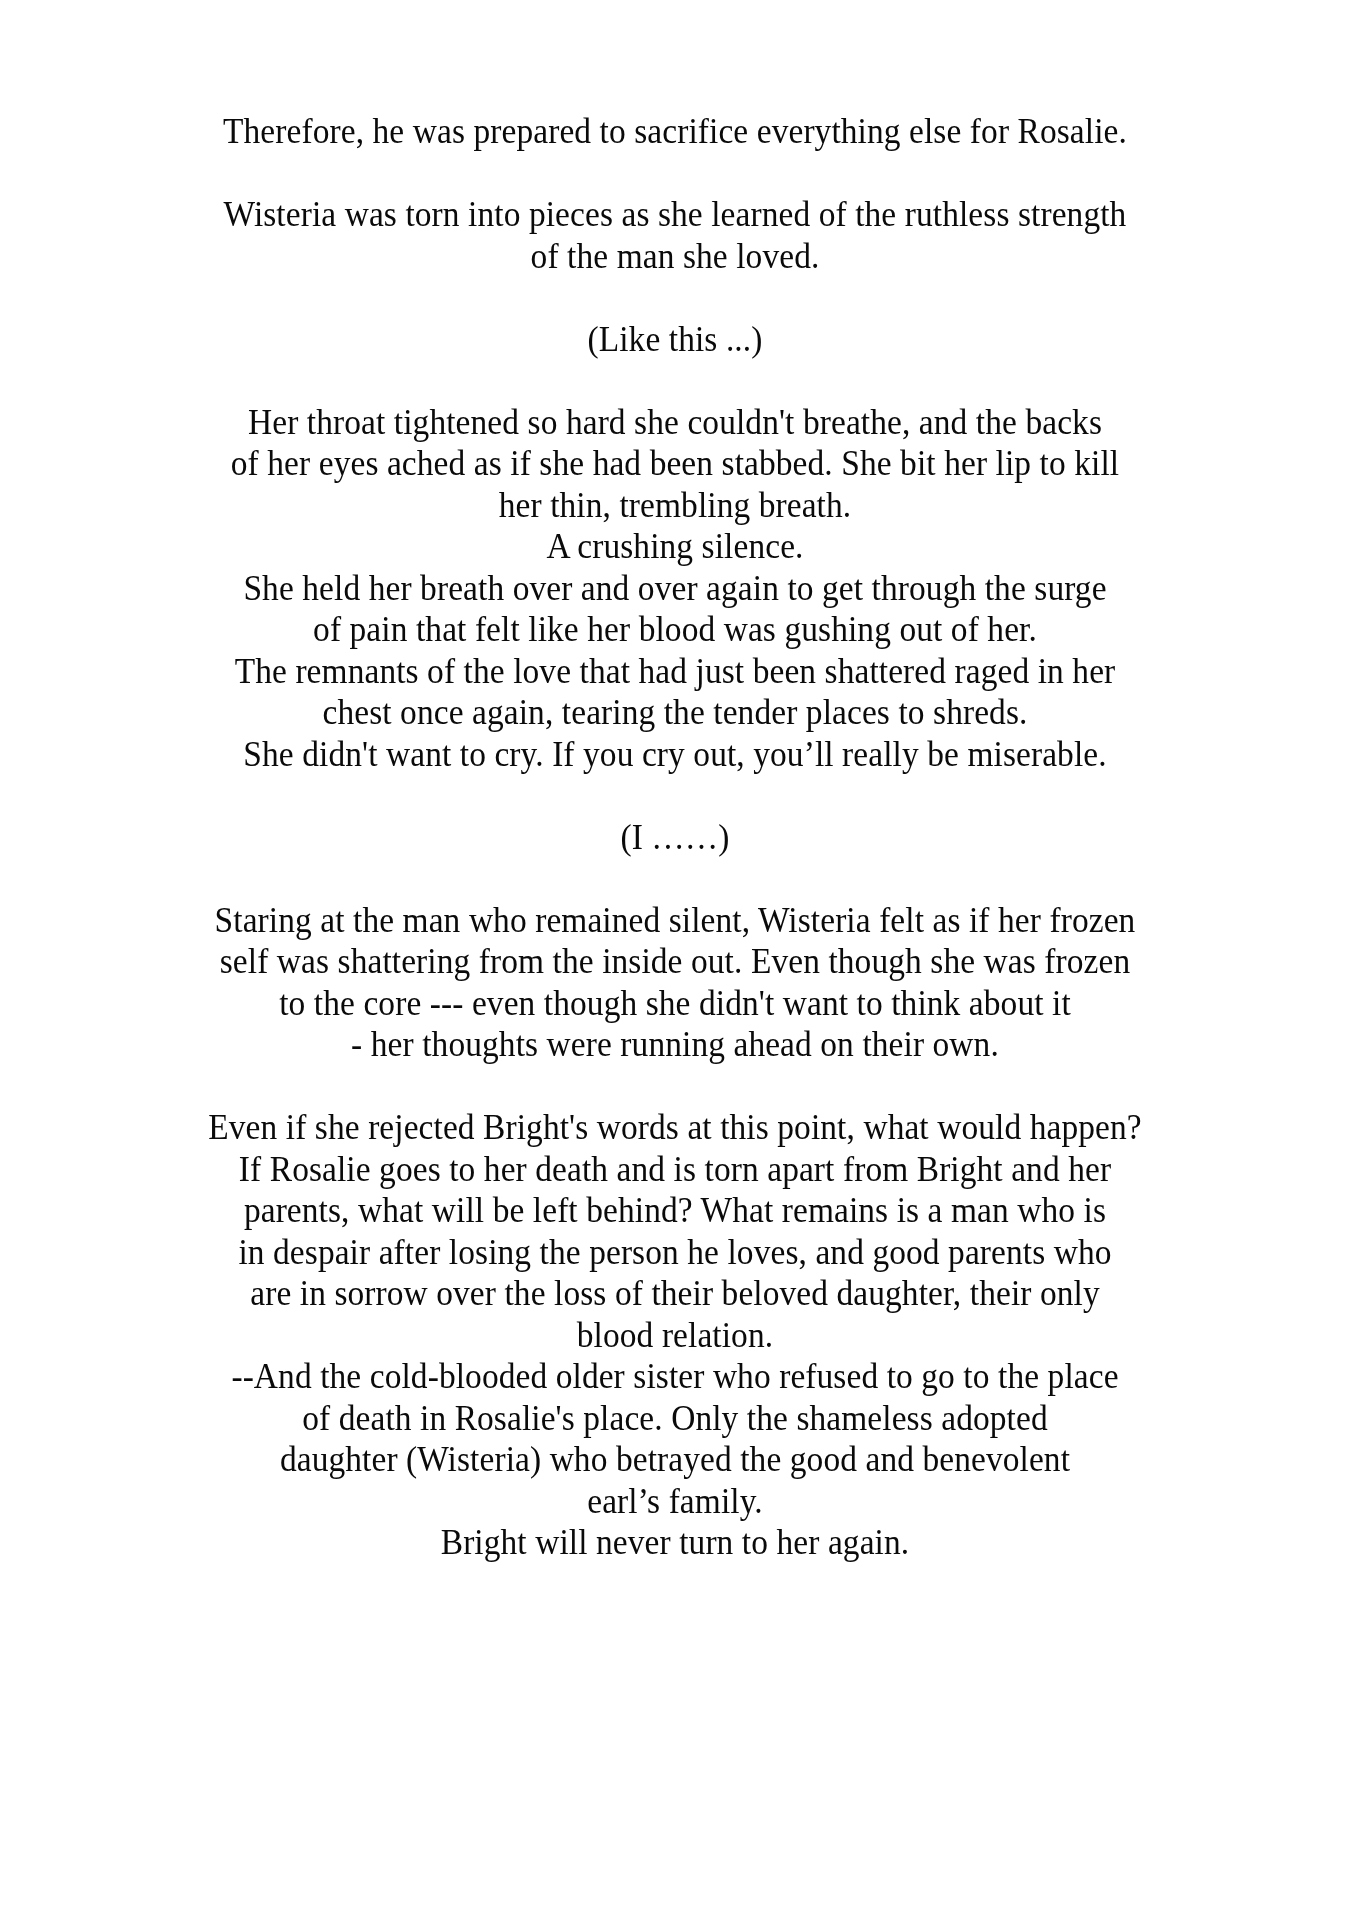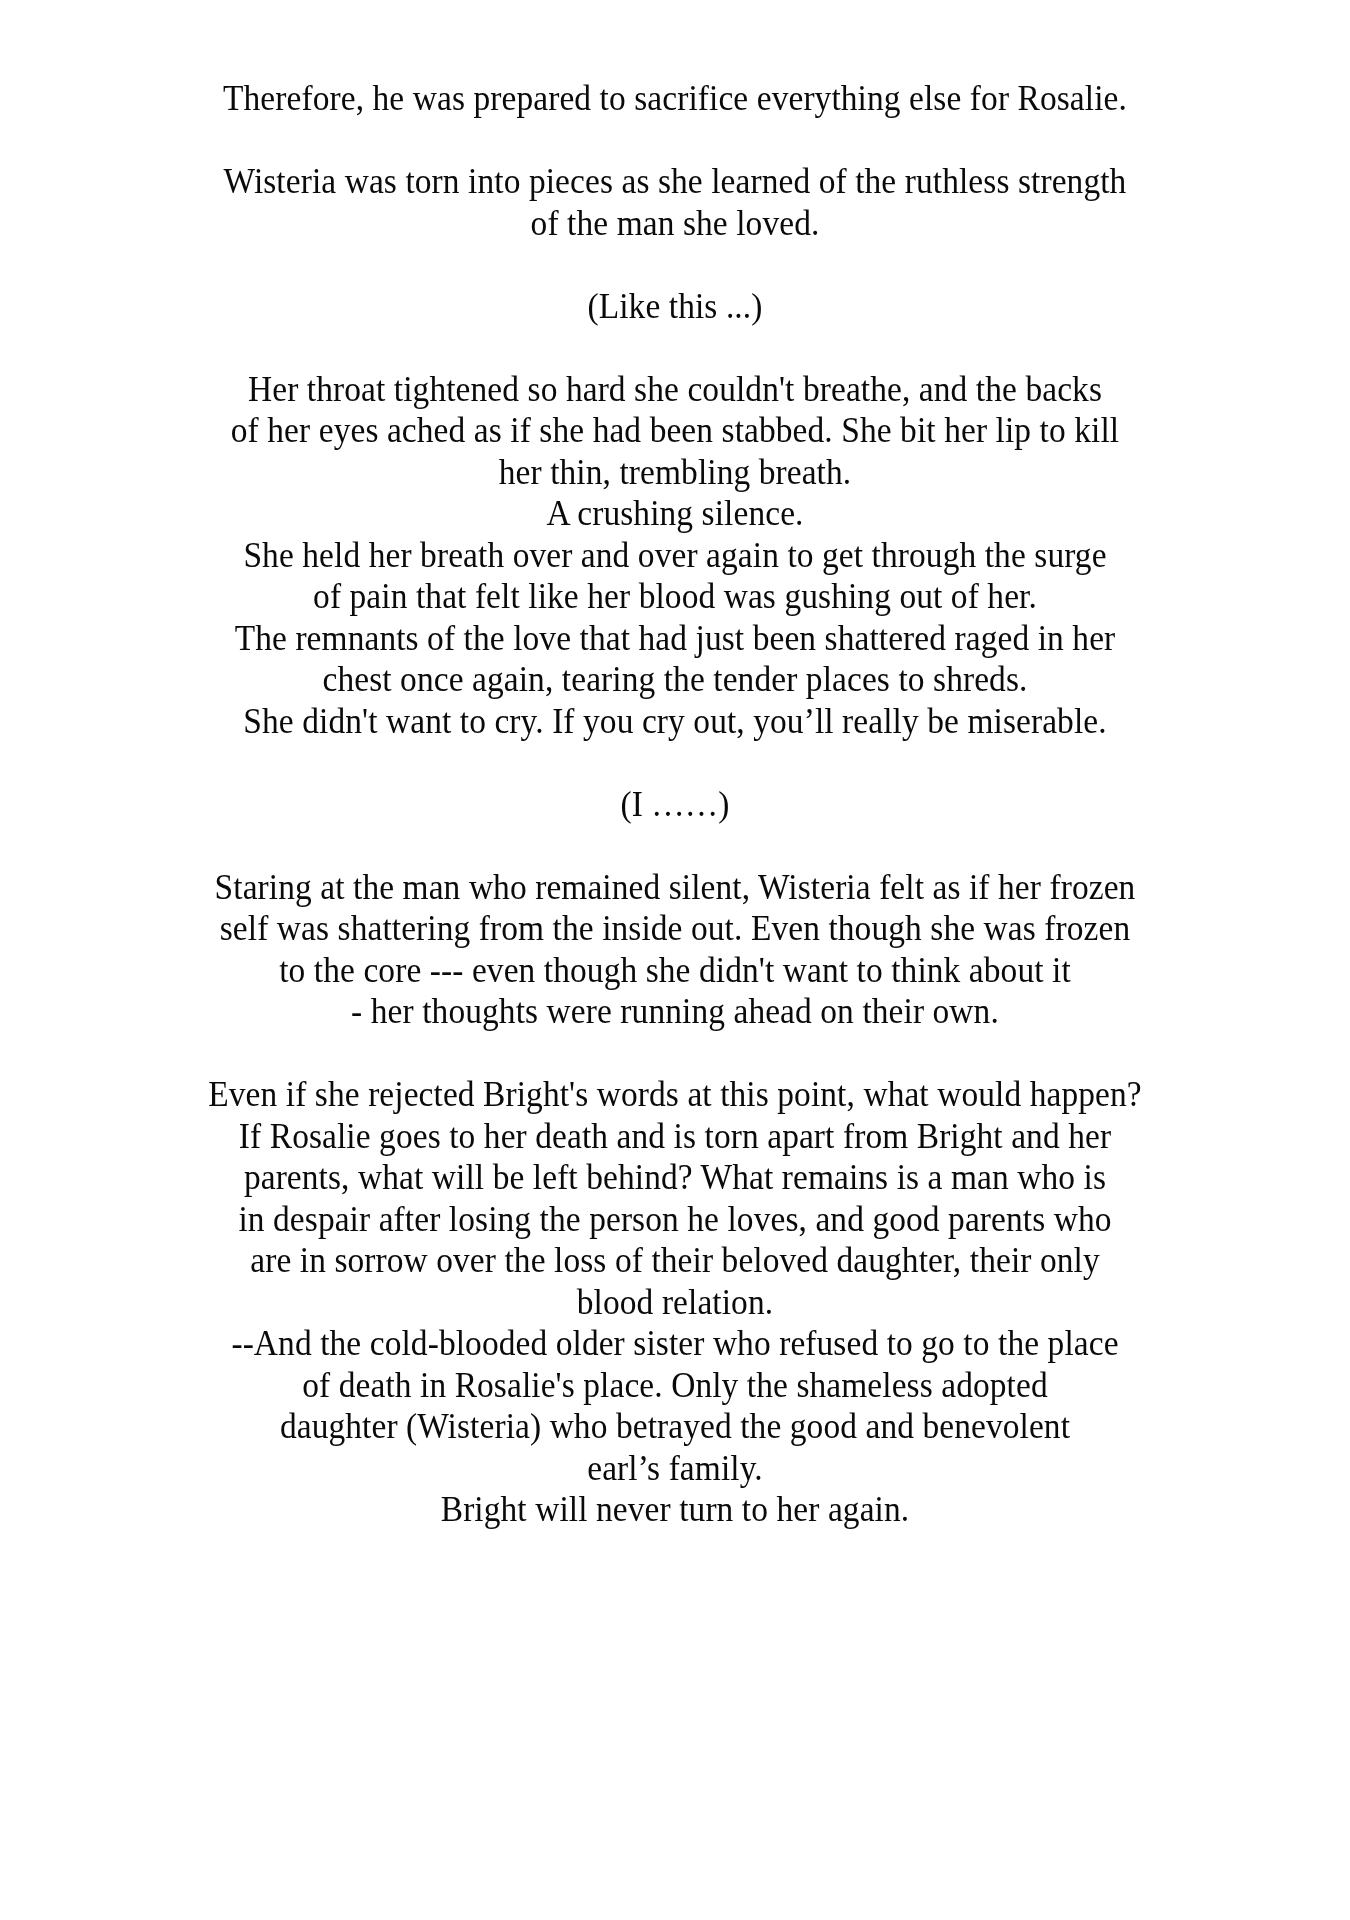--- a/index.html
+++ b/index.html
@@ -12,21 +12,21 @@
     width: 1350px;
     height: 1920px;
     overflow: hidden;
     font-family: "Liberation Serif", "DejaVu Serif", serif;
     color: #000000;
   }
   .page {
     width: 1350px;
     height: 1500px;
     box-sizing: border-box;
-    padding: 78px 30px 0 30px;
+    padding: 111px 30px 0 30px;
     background: #ffffff;
   }
   .text-body {
     text-align: center;
     font-size: 35px;
     line-height: 41.5px;
     letter-spacing: 0.1px;
     color: #0a0a0a;
     font-stretch: condensed;
     transform: scaleX(0.955);

